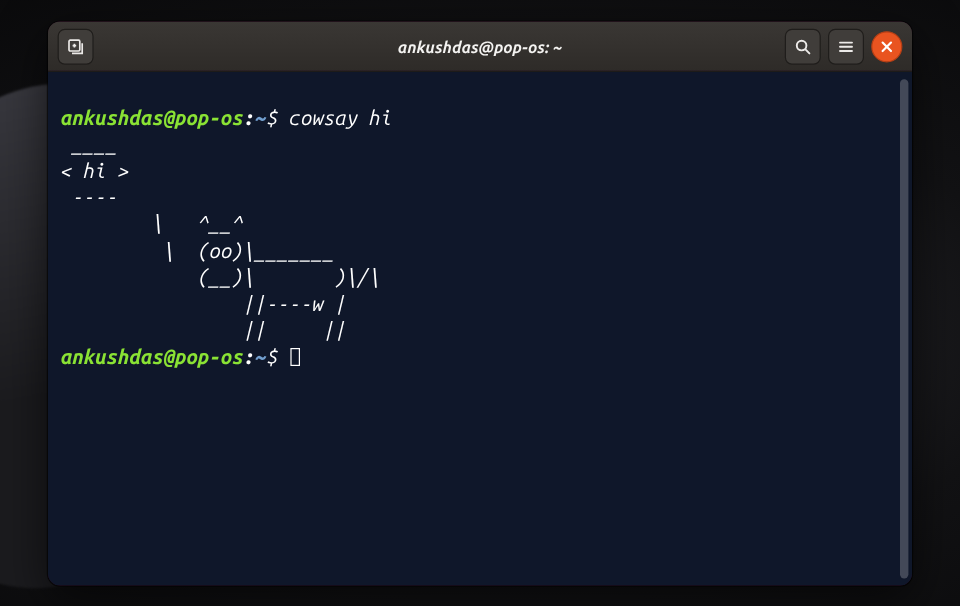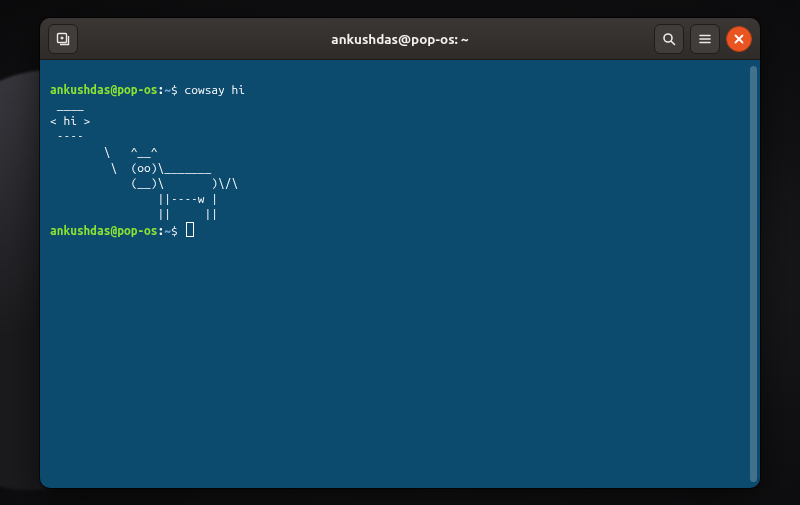--- a/index.html
+++ b/index.html
@@ -7,20 +7,21 @@
     margin: 0; padding: 0;
     width: 800px; height: 505px;
     overflow: hidden;
     font-family: "Ubuntu", "Cantarell", sans-serif;
     background: #000;
   }
   .desktop {
     width: 800px; height: 505px;
     position: relative;
     background: radial-gradient(ellipse 120% 90% at 55% 55%, #2a2a2f 0%, #121214 45%, #050506 100%);
+    font-style: italic;
   }
   .desktop::before {
     content: "";
     position: absolute;
     left: -120px; top: 70px;
     width: 320px; height: 420px;
     background: linear-gradient(155deg, #3d3d44 0%, #1b1b1e 60%);
     border-radius: 46%;
     transform: rotate(14deg);
     filter: blur(1px);
@@ -78,24 +79,24 @@
     white-space: nowrap;
   }
   .tb-right {
     margin-left: auto;
     display: flex;
     gap: 6px;
     align-items: center;
   }
   .terminal {
     flex: 1;
-    background: #0c4a6e;
+    background: #0f172a;
     color: #ffffff;
     font-family: "Ubuntu Mono", "DejaVu Sans Mono", monospace;
-    font-size: 12px;
+    font-size: 17px;
     line-height: 1.3;
     padding: 6px 10px 6px 10px;
     position: relative;
     white-space: pre;
   }
   .scrollbar {
     position: absolute;
     right: 3px;
     top: 6px;
     bottom: 6px;

